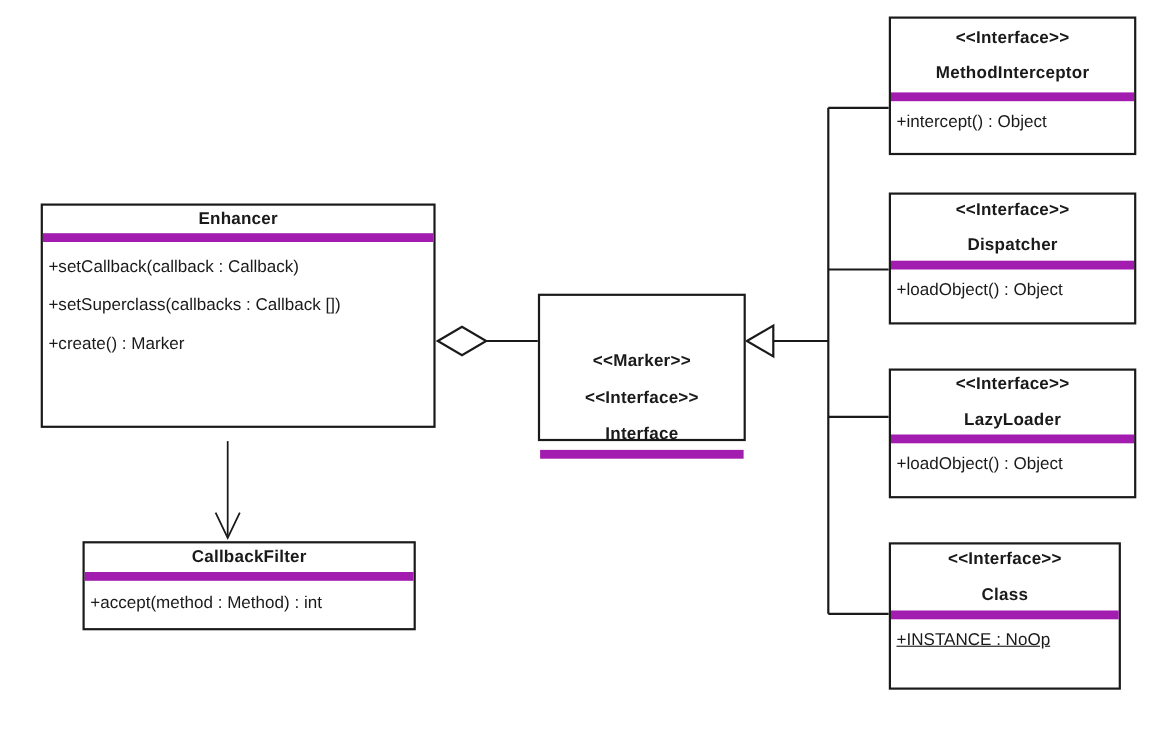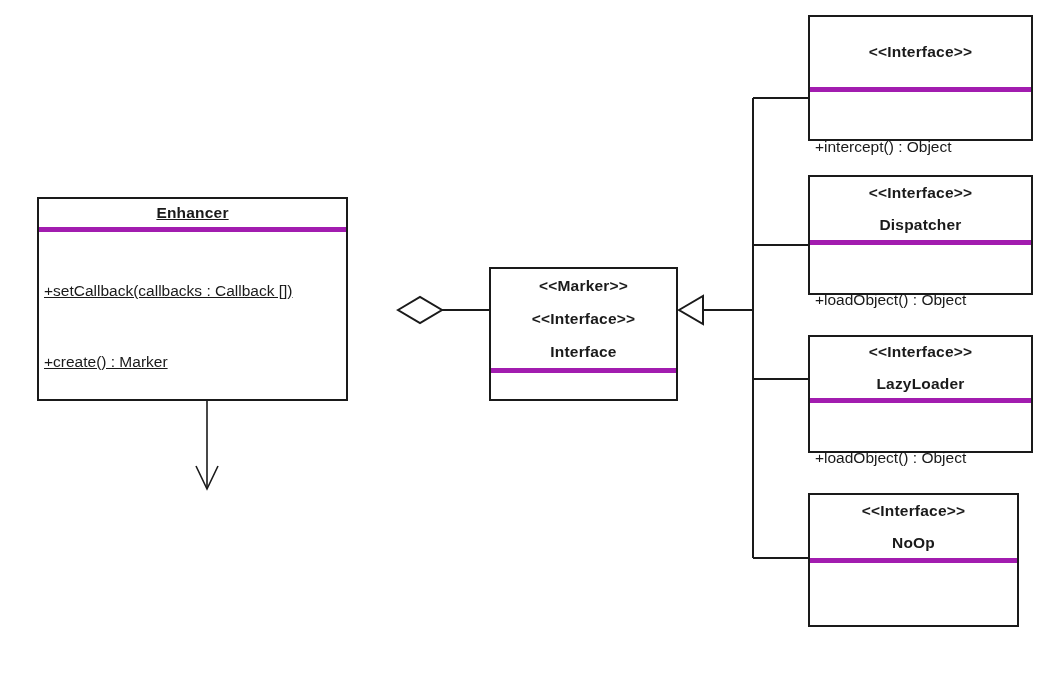--- a/index.html
+++ b/index.html
@@ -17,49 +17,49 @@
     left: 0; top: 0;
     width: 1056px; height: 684px;
   }
   .uml-box {
     position: absolute;
     background: #ffffff;
     border: 2px solid #1a1a1a;
     box-sizing: border-box;
   }
   .uml-head {
-    border-bottom: 5px solid #a21caf;
+    border-bottom: 8px solid #a21caf;
     display: flex;
     flex-direction: column;
     justify-content: center;
     align-items: center;
     font-weight: bold;
     box-sizing: border-box;
   }
   .uml-head .line { line-height: 32px; font-size: 15.5px; letter-spacing: 0.2px; }
   .uml-body {
     box-sizing: border-box;
     padding: 4px 4px 0 5px;
     font-size: 15.5px;
   }
-  .uml-body .member { line-height: 35px; white-space: nowrap; margin-top: 36px; }
+  .uml-body .member { line-height: 35px; white-space: nowrap; }
   .uml-body .member.tight { line-height: 30px; }
   .member.static-member { text-decoration: underline; }
 
   
-  #box-enhancer            { left: 37px;  top: 197px; width: 311px; height: 204px; text-decoration: underline; }
+  #box-enhancer            { left: 37px;  top: 185px; width: 359px; height: 204px; }
   #box-enhancer .uml-head  { height: 33px; }
   #box-enhancer .uml-body  { padding-top: 5px; }
 
   #box-callbackfilter           { left: 75px;  top: 492px; width: 303px; height: 81px; }
   #box-callbackfilter .uml-head { height: 34px; }
   #box-callbackfilter .uml-body { padding-top: 6px; }
 
   #box-callback            { left: 489px; top: 267px; width: 189px; height: 134px; }
-  #box-callback .uml-head  { height: 104px; }
+  #box-callback .uml-head  { height: 104px; margin-top: 44px; }
   #box-callback .uml-head .line { line-height: 33px; }
 
   #box-methodinterceptor           { left: 808px; top: 15px;  width: 225px; height: 126px; }
   #box-methodinterceptor .uml-head { height: 75px; }
 
   #box-lazyloader           { left: 808px; top: 175px; width: 225px; height: 120px; }
   #box-lazyloader .uml-head { height: 68px; }
 
   #box-dispatcher           { left: 808px; top: 335px; width: 225px; height: 118px; }
   #box-dispatcher .uml-head { height: 66px; }
@@ -88,38 +88,48 @@
     <line x1="753" y1="245" x2="808" y2="245" stroke="#1a1a1a" stroke-width="2"></line>
     <line x1="753" y1="379" x2="808" y2="379" stroke="#1a1a1a" stroke-width="2"></line>
     <line x1="753" y1="558" x2="808" y2="558" stroke="#1a1a1a" stroke-width="2"></line>
   </svg>
 
   <div class="uml-box" id="box-enhancer">
     <div class="uml-head">
       <div class="line">Enhancer</div>
     </div>
     <div class="uml-body">
-      <div class="member">+setCallback(callbacks : Callback [])</div>
+      <div class="member">+setCallback(callback : Callback)</div>
+      <div class="member">+setSuperclass(callbacks : Callback [])</div>
       <div class="member">+create() : Marker</div>
     </div>
   </div>
 
+  <div class="uml-box" id="box-callbackfilter">
+    <div class="uml-head">
+      <div class="line">CallbackFilter</div>
+    </div>
+    <div class="uml-body">
+      <div class="member tight">+accept(method : Method) : int</div>
+    </div>
+  </div>
 
   <div class="uml-box" id="box-callback">
     <div class="uml-head">
       <div class="line">&lt;&lt;Marker&gt;&gt;</div>
       <div class="line">&lt;&lt;Interface&gt;&gt;</div>
       <div class="line">Interface</div>
     </div>
     <div class="uml-body"></div>
   </div>
 
   <div class="uml-box" id="box-methodinterceptor">
     <div class="uml-head">
       <div class="line">&lt;&lt;Interface&gt;&gt;</div>
+      <div class="line">MethodInterceptor</div>
     </div>
     <div class="uml-body">
       <div class="member tight">+intercept() : Object</div>
     </div>
   </div>
 
   <div class="uml-box" id="box-lazyloader">
     <div class="uml-head">
       <div class="line">&lt;&lt;Interface&gt;&gt;</div>
       <div class="line">Dispatcher</div>
@@ -135,17 +145,20 @@
       <div class="line">LazyLoader</div>
     </div>
     <div class="uml-body">
       <div class="member tight">+loadObject() : Object</div>
     </div>
   </div>
 
   <div class="uml-box" id="box-noop">
     <div class="uml-head">
       <div class="line">&lt;&lt;Interface&gt;&gt;</div>
-      <div class="line">NoOp</div>
+      <div class="line">Class</div>
+    </div>
+    <div class="uml-body">
+      <div class="member tight static-member">+INSTANCE : NoOp</div>
     </div>
   </div>
 
 </div>
 
 </body></html>

